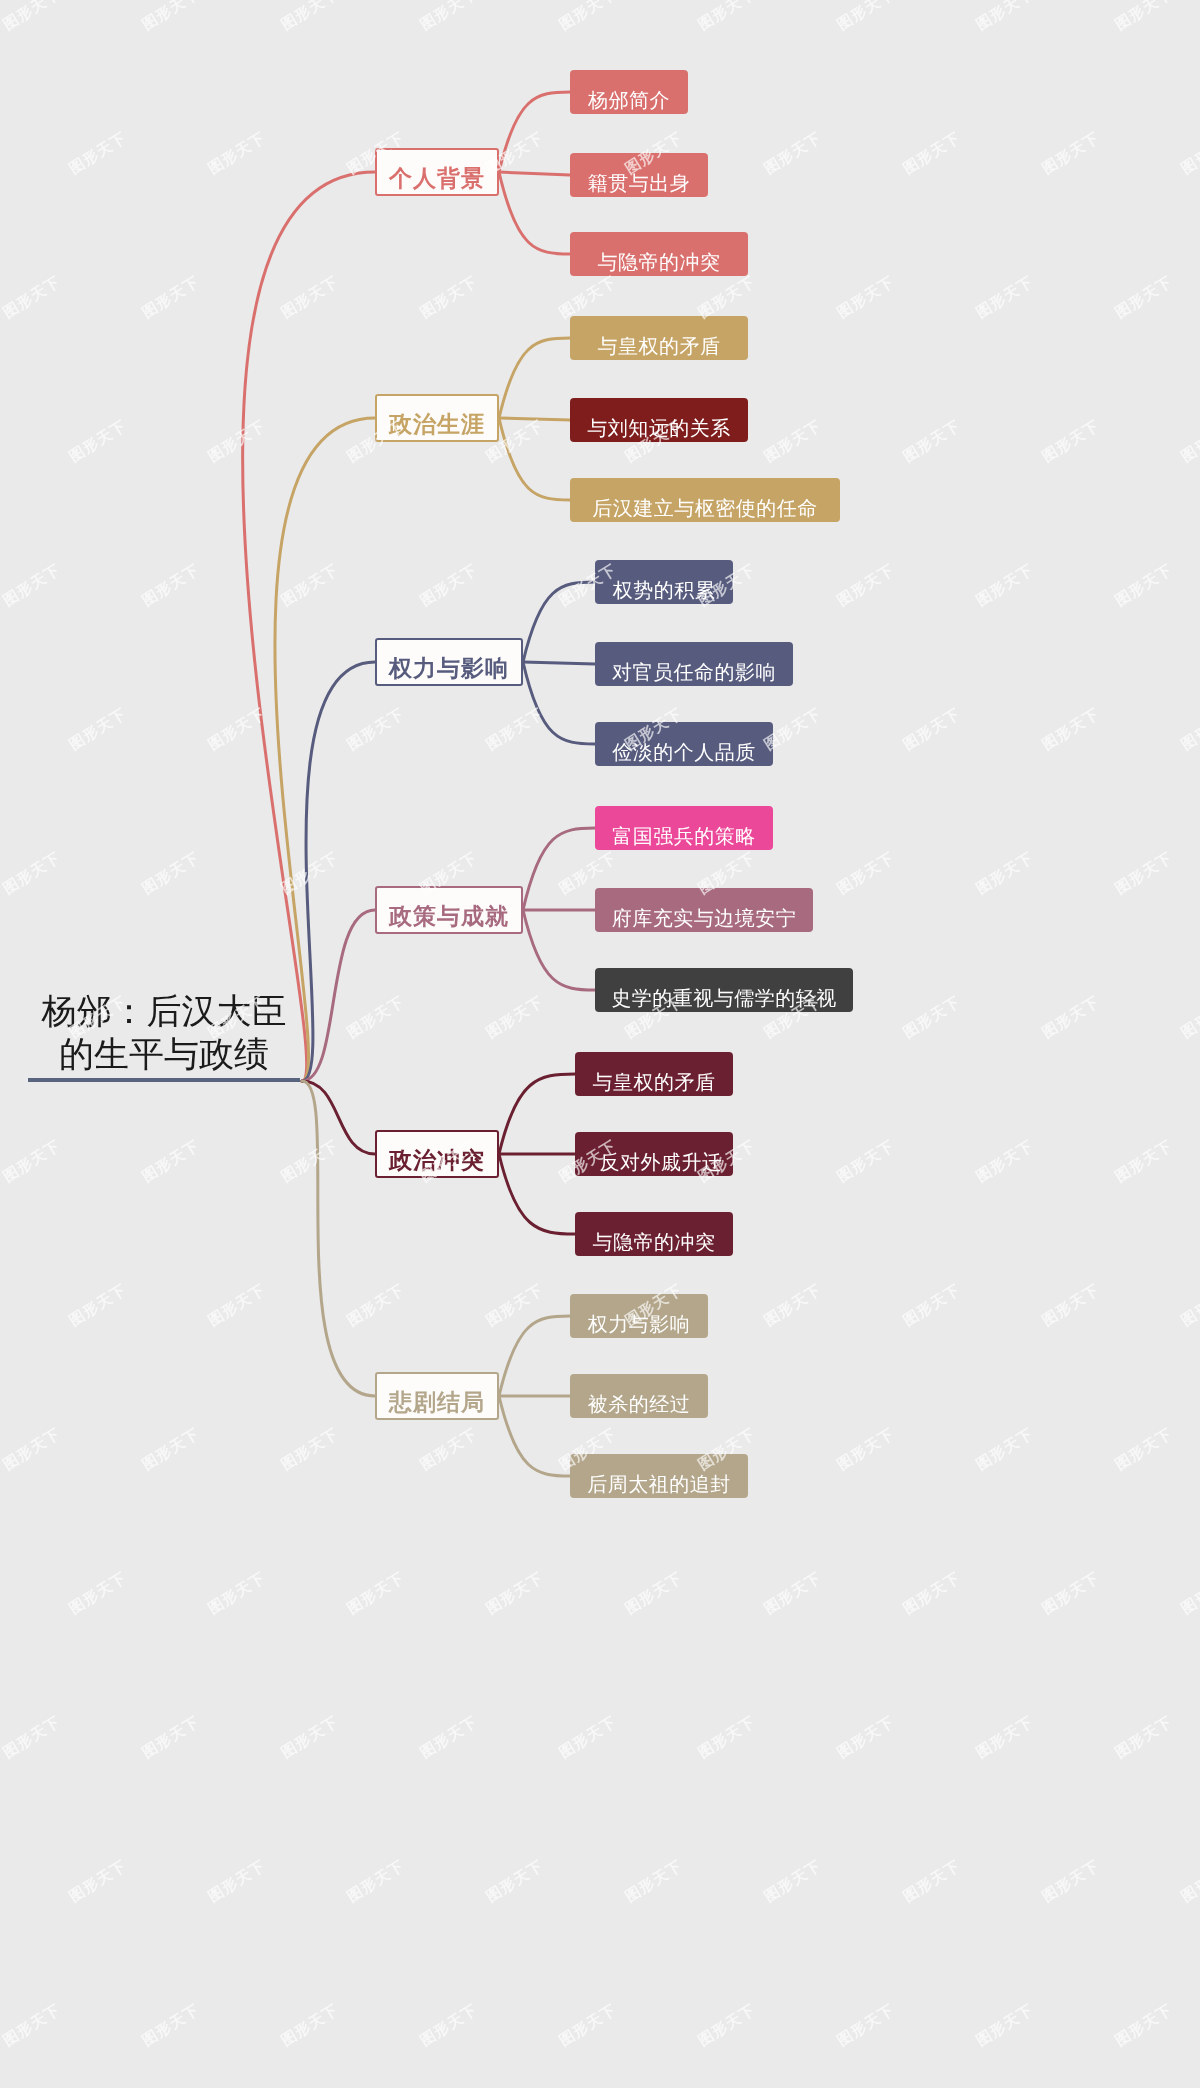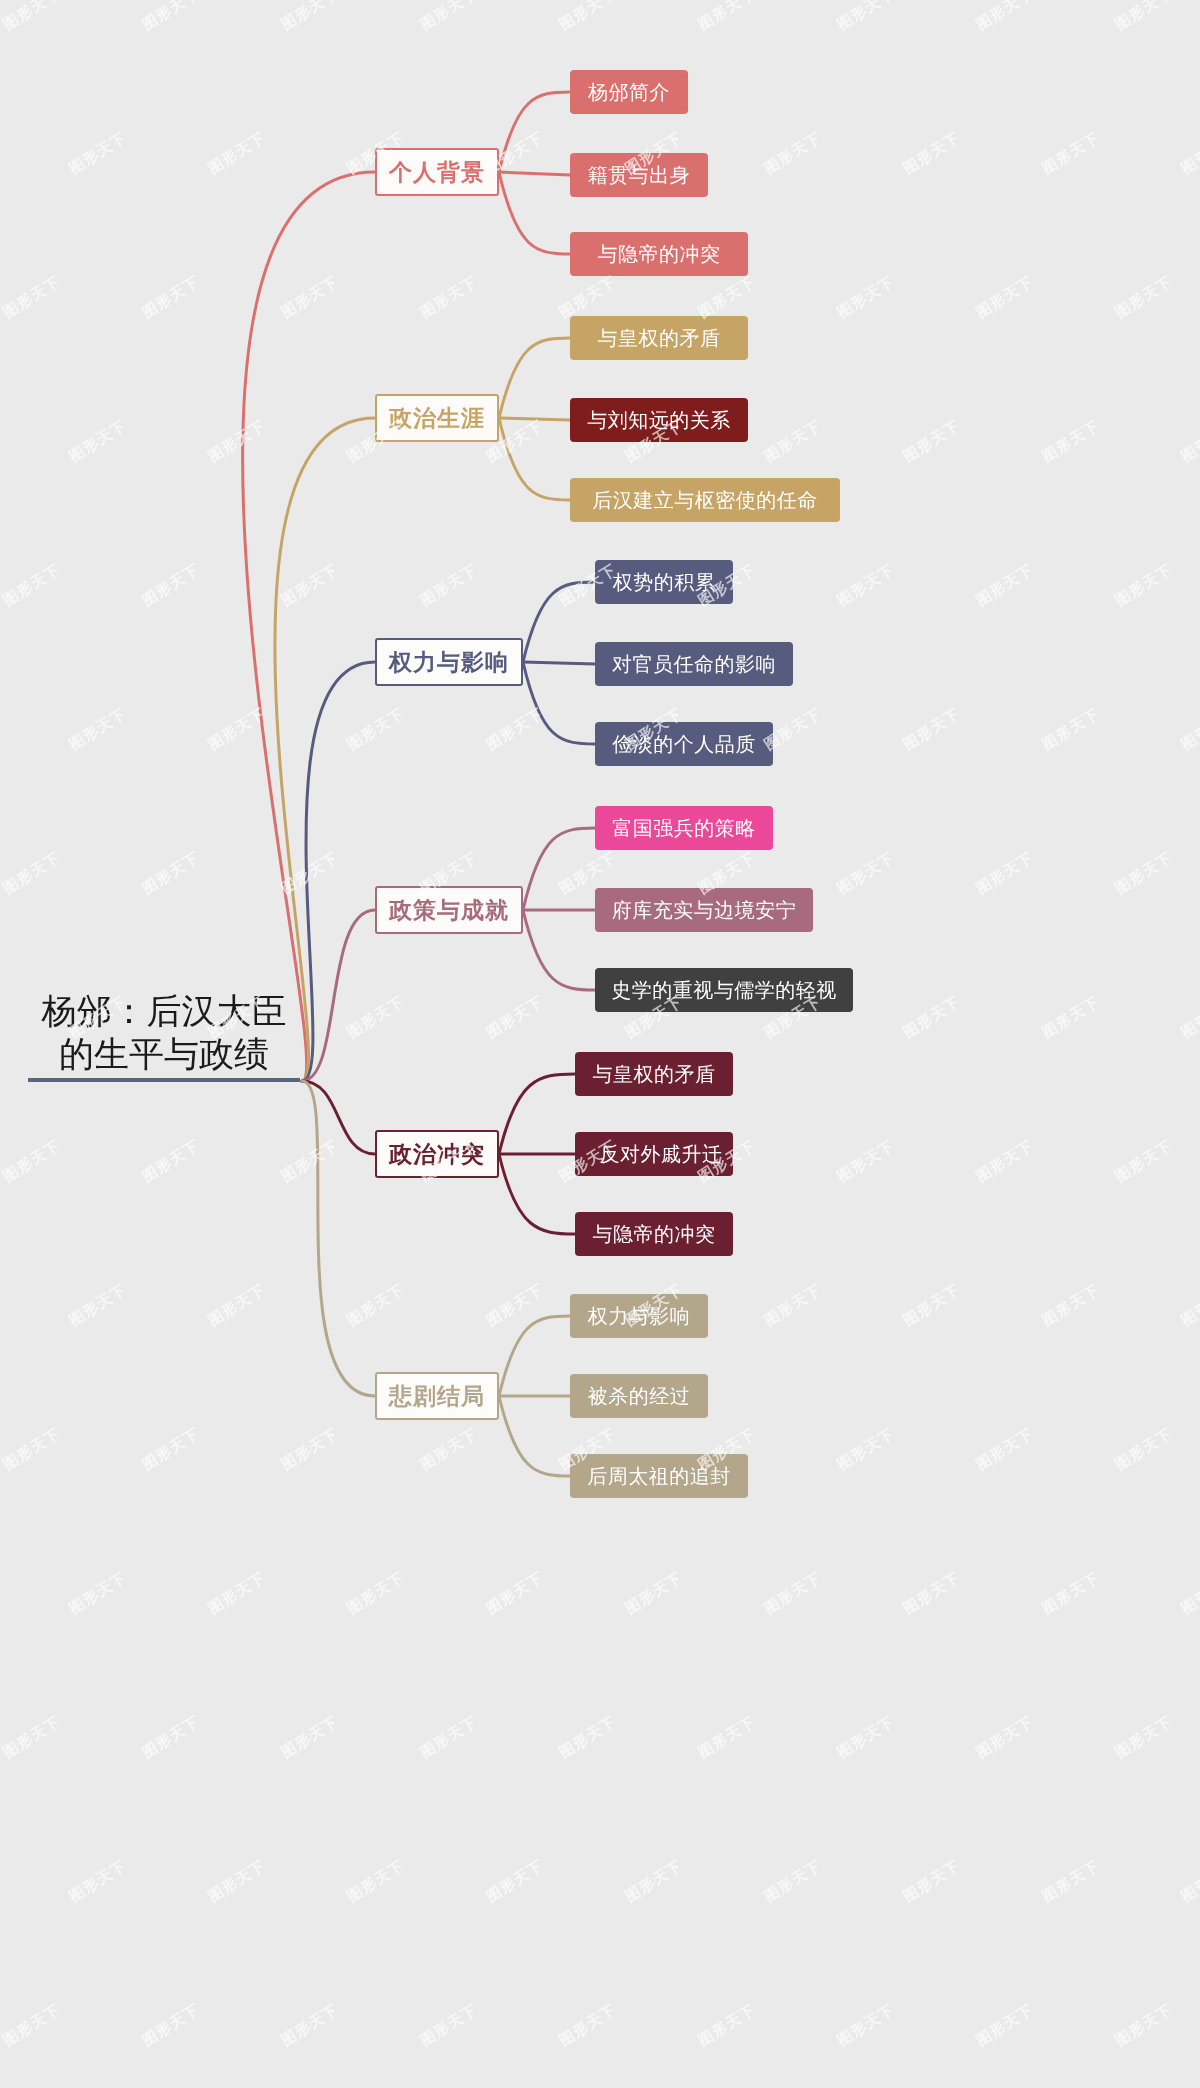--- a/index.html
+++ b/index.html
@@ -46,21 +46,21 @@
   #node-layer {
     position: absolute;
     inset: 0;
     z-index: 3;
   }
 
   .node {
     position: absolute;
     box-sizing: border-box;
     display: flex;
-    align-items: center;
+    align-items: flex-end;
     justify-content: center;
     white-space: nowrap;
   }
 
   
   #root-node {
     position: absolute;
     z-index: 4;
     left: 28px;
     top: 990px;

